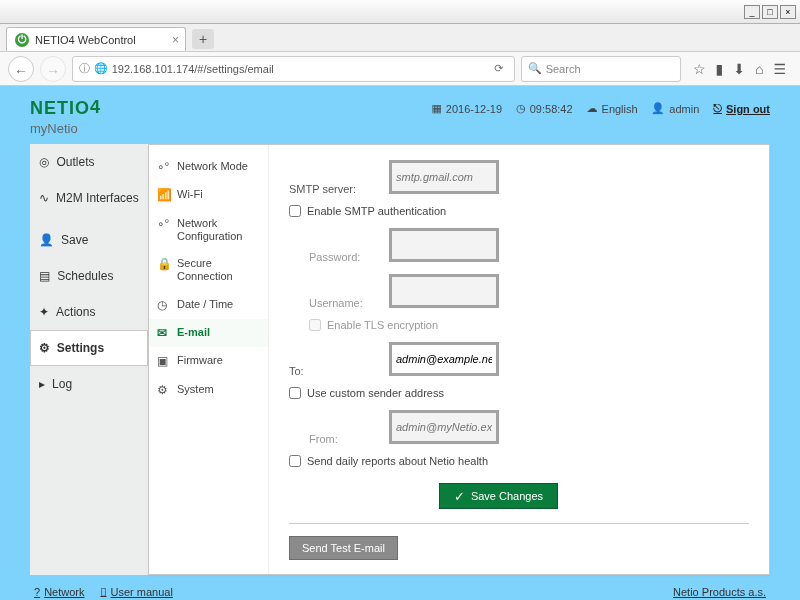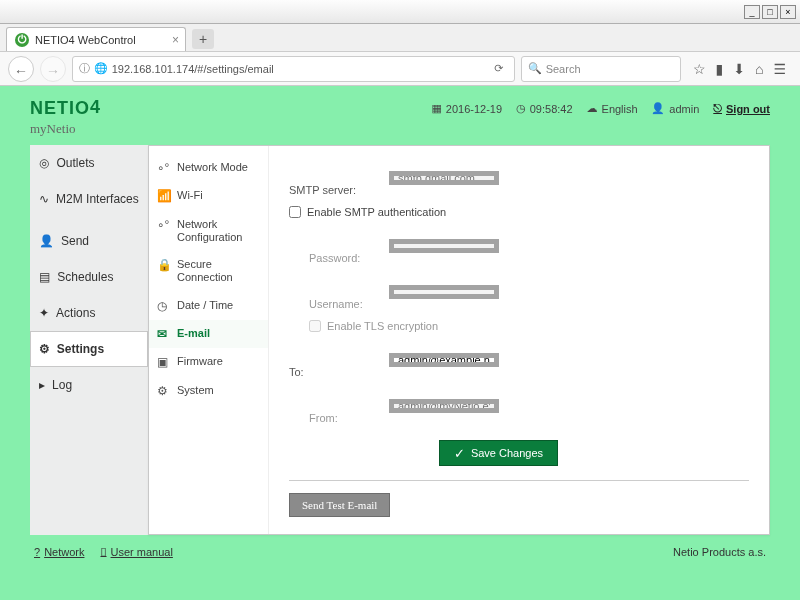--- a/index.html
+++ b/index.html
@@ -14,57 +14,57 @@
   .tabbar .newtab { width:22px; height:20px; background:#ddd; border-radius:3px; margin-left:6px; margin-bottom:2px; display:flex;align-items:center;justify-content:center;color:#555;font-size:14px;}
   .toolbar { height:34px; background:#f8f8f8; border-bottom:1px solid #ccc; display:flex; align-items:center; padding:0 8px; gap:6px;}
   .nav-btn { width:26px; height:26px; border:1px solid #ccc; border-radius:13px; background:#fff; display:flex; align-items:center; justify-content:center; color:#666; font-size:14px;}
   .urlbar { flex:1; height:26px; border:1px solid #ccc; border-radius:3px; background:#fff; display:flex; align-items:center; padding:0 6px; font-size:11px; color:#555;}
   .urlbar .lock { color:#888; margin-right:4px; font-size:11px;}
   .urlbar .reload { margin-left:auto; width:18px; text-align:center; color:#666;}
   .searchbar { width:160px; height:26px; border:1px solid #ccc; border-radius:3px; background:#fff; display:flex; align-items:center; padding:0 6px; font-size:11px; color:#888;}
   .searchbar .mg { margin-right:4px;}
   .tool-icons { display:flex; gap:10px; padding:0 6px; color:#555; font-size:14px;}
   .tool-icons span { cursor:pointer; }
-  .page { position:absolute; top:86px; left:0; right:0; bottom:0; background:#86efac; overflow:hidden;}
+  .page { position:absolute; top:86px; left:0; right:0; bottom:0; background:#7dd3fc; overflow:hidden;}
   .page-inner { padding: 12px 30px 0 30px; }
   .header { display:flex; align-items:center; justify-content:space-between; margin-bottom:2px;}
   .brand { font-size:18px; font-weight:bold; color:#0a7d3c; letter-spacing:1px;}
   .brand .four { display:inline-block; transform:translateY(-1px);}
   .header-right { display:flex; align-items:center; gap:14px; font-size:11px; color:#444;}
   .header-right .blk { display:flex; align-items:center; gap:4px;}
   .header-right .signout { font-weight:bold; text-decoration:underline; color:#222;}
-  .device-name { font-size:13px; color:#666; margin-bottom:8px;font-family:Liberation Serif, serif;}
+  .device-name { font-size:13px; color:#666; margin-bottom:8px;}
   .layout { display:flex; gap:0; }
   .nav-left { width:118px; background:#eceded;}
   .nav-left .item { height:36px; display:flex; align-items:center; gap:7px; padding:0 8px; font-size:12px; color:#333; border:1px solid transparent; cursor:pointer;}
   .nav-left .item.active { background:#fff; border:1px solid #c8c8c8; font-weight:bold;}
   .nav-left .sep { height:6px; }
   .panel { flex:1; background:#fff; border:1px solid #c8c8c8; display:flex; min-height:390px; box-shadow:0 1px 2px rgba(0,0,0,0.06);}
   .subnav { width:120px; border-right:1px solid #eee; padding-top:8px;}
   .subnav .sitem { display:flex; align-items:flex-start; gap:6px; padding:7px 8px; font-size:11px; color:#444; cursor:pointer; line-height:1.2;}
   .subnav .sitem.active { color:#0a7d3c; font-weight:bold; background:#f7fbf8;}
   .subnav .sitem .ic { width:14px; flex-shrink:0; color:#555; font-size:12px;}
   .subnav .sitem.active .ic { color:#0a7d3c; }
   .form { flex:1; padding:14px 20px; font-size:11px; color:#444;}
   .row { display:flex; align-items:center; margin-bottom:10px;}
   .row .lbl { width:100px; color:#555;margin-top:24px;}
   .row .lbl.indent { padding-left:20px; color:#999;}
-  .row input[type=text], .row input[type=password] { width:110px; height:14px; border:5px solid #a3a3a3; padding:0 4px; font-size:11px;}
+  .row input[type=text], .row input[type=password] { width:110px; height:34px; border:3px solid #a3a3a3; padding:0 4px; font-size:11px;font-style:italic;}
   .row input.disabled { background:#f3f3f3; color:#aaa;}
   .chk { display:flex; align-items:flex-end; gap:6px; margin-bottom:10px;}
   .chk.indent { padding-left:20px; color:#999;}
   .chk input { width:12px; height:12px;}
   .btn-save { background:#0a7d3c; color:#fff; border:1px solid #075a2a; height:26px; padding:0 14px; font-size:11px; display:inline-flex; align-items:center; gap:6px; cursor:pointer; margin:6px 0 10px 150px;}
   .btn-save .chkm { font-size:13px;}
   .divider { border-top:1px solid #ccc; margin:4px 0 12px 0;}
-  .btn-grey { background:#8b8b8b; color:#fff; border:1px solid #6d6d6d; height:24px; padding:0 12px; font-size:11px; cursor:pointer;font-family:Liberation Serif, serif;}
+  .btn-grey { background:#8b8b8b; color:#fff; border:1px solid #6d6d6d; height:24px; padding:0 12px; font-size:11px; cursor:pointer;}
   .footer { display:flex; align-items:center; padding:10px 4px; font-size:11px; color:#444;}
   .footer .fl { display:flex; gap:16px;}
   .footer .fl a { text-decoration:underline; color:#333; display:flex; align-items:center; gap:4px;}
-  .footer .fr { margin-left:auto; color:#333;}
+  .footer .fr { margin-left:auto; text-decoration:underline; color:#333;}
 </style>
 </head>
 <body>
 
 <div class="window">
   <div class="titlebar">
     <div class="win-btn">_</div>
     <div class="win-btn">□</div>
     <div class="win-btn">×</div>
   </div>
@@ -135,21 +135,21 @@
               <span>◎</span>
               <span>Outlets</span>
             </div>
           <div class="item">
               <span>∿</span>
               <span>M2M Interfaces</span>
             </div>
           <div class="sep"></div>
           <div class="item">
               <span>👤</span>
-              <span>Send</span>
+              <span>Save</span>
             </div>
           <div class="item">
               <span>▤</span>
               <span>Schedules</span>
             </div>
           <div class="item">
               <span>✦</span>
               <span>Actions</span>
             </div>
           <div class="item active">
@@ -216,23 +216,31 @@
               <input type="text" class="disabled" disabled="" style="">
             </div>
             <div class="chk indent">
               <input type="checkbox" disabled="" style="">
               <span>Enable TLS encryption</span>
             </div>
             <div class="row">
               <span class="lbl">To:</span>
               <input type="text" value="admin@example.net" style="">
             </div>
+            <div class="chk">
+              <input type="checkbox" style="">
+              <span>Use custom sender address</span>
+            </div>
             <div class="row">
               <span class="lbl indent">From:</span>
               <input type="text" class="disabled" disabled="" placeholder="admin@myNetio.example" style="">
+            </div>
+            <div class="chk">
+              <input type="checkbox" style="">
+              <span>Send daily reports about Netio health</span>
             </div>
             <button class="btn-save">
               <span class="chkm">✓</span>
               <span>Save Changes</span>
             </button>
             <div class="divider"></div>
             <button class="btn-grey">Send Test E-mail</button>
           </div>
         </div>
       </div>

